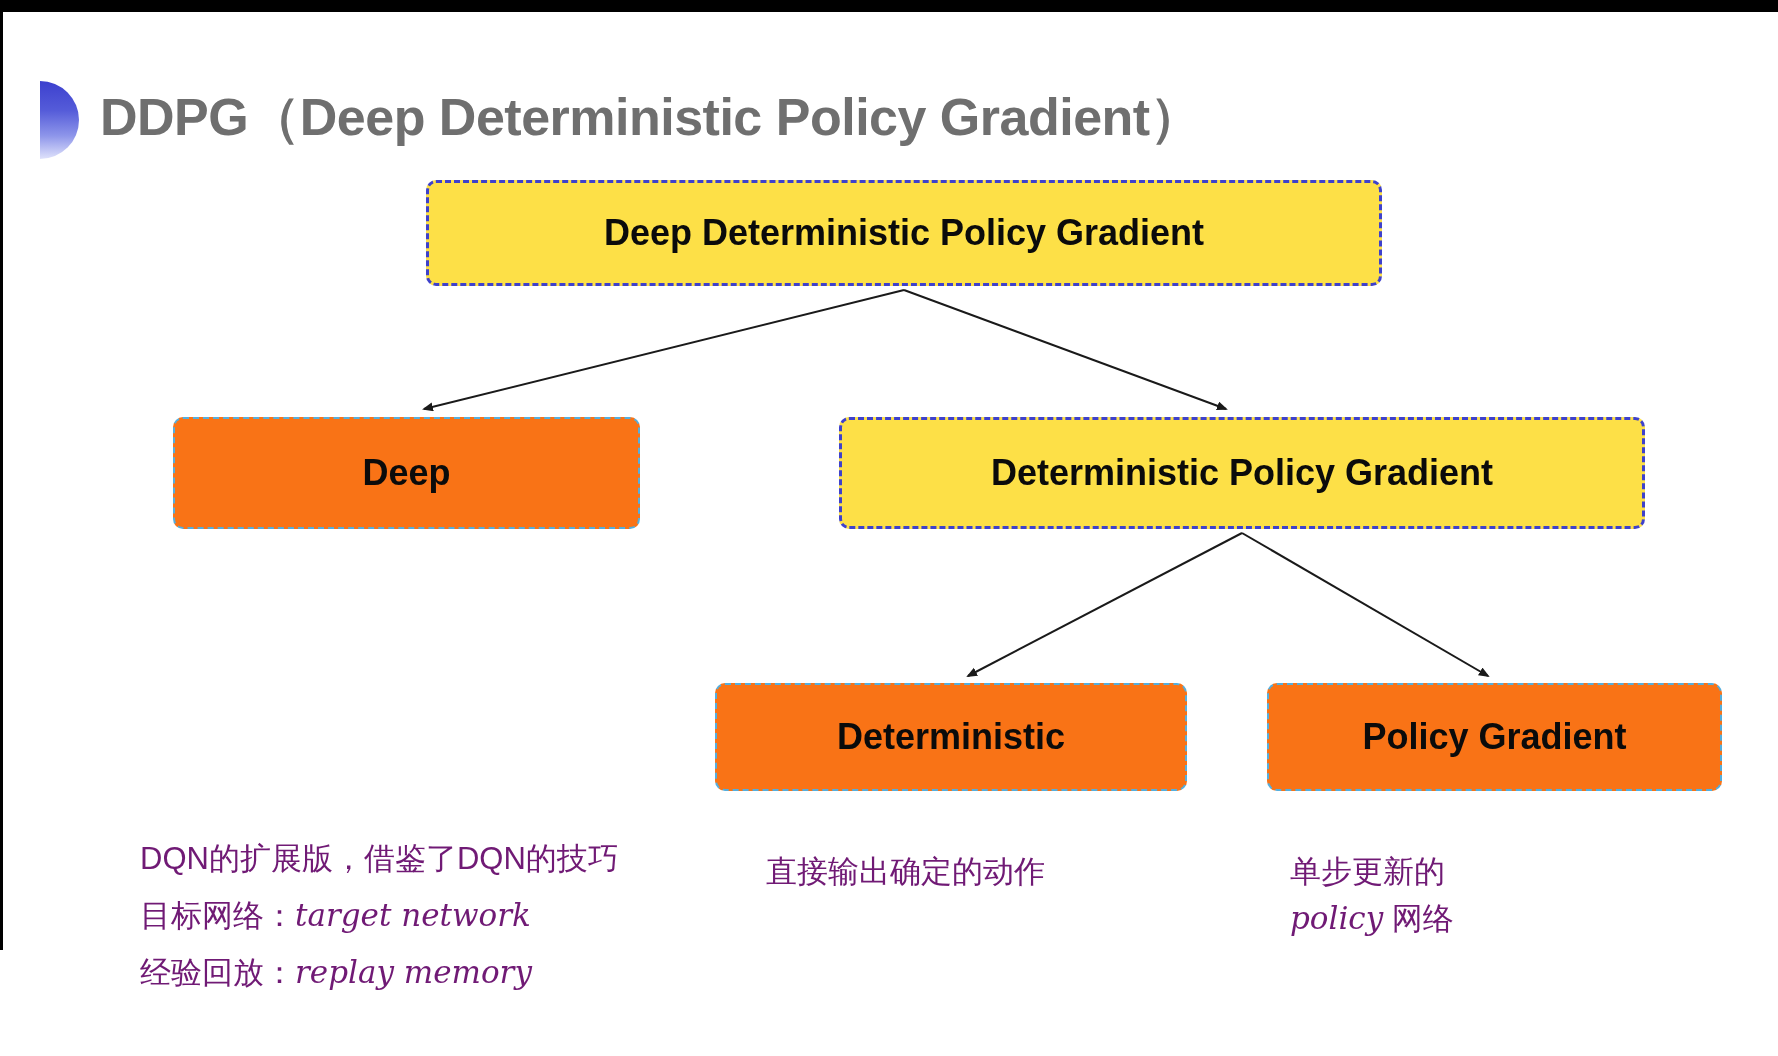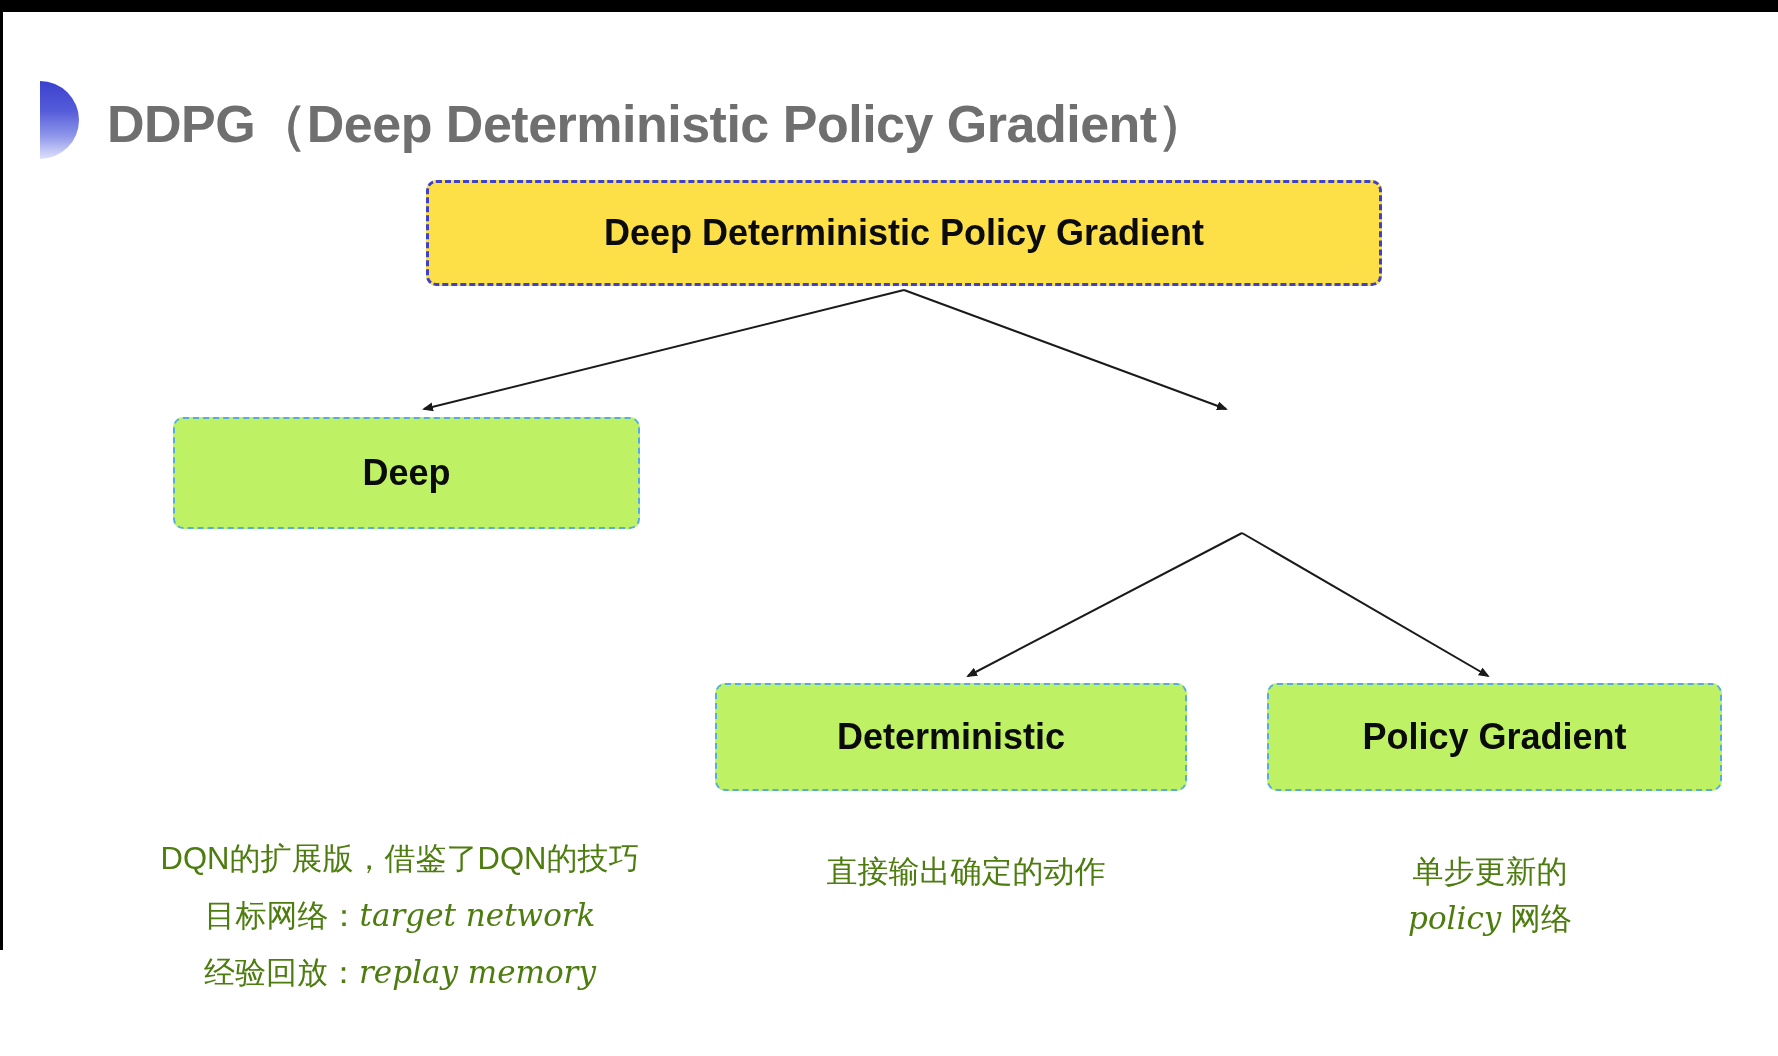--- a/index.html
+++ b/index.html
@@ -9,41 +9,41 @@
   }
   .top-bar  { position:absolute; left:0; top:0; width:1778px; height:12px; background:#000000; }
   .left-edge{ position:absolute; left:0; top:0; width:3px; height:950px; background:#000000; }
 
   .bullet {
     position:absolute; left:40px; top:81px; width:39px; height:78px;
     background:linear-gradient(180deg,#3c40ce 0%,#555cd9 38%,#8d95ea 70%,#dfe2fb 100%);
     border-top-right-radius:39px 39px; border-bottom-right-radius:39px 39px;
   }
   .title {
-    position:absolute; left:100px; top:83px; margin:7px;
+    position:absolute; left:100px; top:83px; margin:0;
     font-size:52px; font-weight:600; color:#6f6f6f; white-space:nowrap; letter-spacing:-0.5px;
   }
 
   .arrows { position:absolute; left:0; top:0; width:1778px; height:1056px; pointer-events:none; }
   .arrows line { stroke:#1a1a1a; stroke-width:2; }
 
   .node {
     position:absolute; box-sizing:border-box; display:flex; align-items:center; justify-content:center;
     border-radius:10px; font-size:36px; font-weight:600; white-space:nowrap; color:#0b0b0b;
   }
   .purple { background:#fde047; border:3px dashed #3e41cc; }
-  .cyan   { background:#bef264; border:2.5px dashed #54aedd; }
+  .cyan   { background:#f97316; border:2.5px dashed #54aedd; }
 
   .n-root { left:426px;  top:180px; width:956px; height:106px; }
   .n-deep { left:173px;  top:417px; width:467px; height:112px; }
   .n-dpg  { left:839px;  top:417px; width:806px; height:112px; }
   .n-det  { left:715px;  top:683px; width:472px; height:108px; }
   .n-pg   { left:1267px; top:683px; width:455px; height:108px; }
 
-  .note { position:absolute; text-align:center; font-size:31px; font-weight:500; color:#4d7c0f; }
+  .note { position:absolute; text-align:left; font-size:31px; font-weight:500; color:#701a75; }
   .note .line { line-height:57px; white-space:nowrap; }
   .note-deep { left:140px; top:830px; width:520px; }
   .note-det  { left:766px; top:849px; width:400px; }
   .note-det .line, .note-pg .line { line-height:46px; }
   .note-pg   { left:1290px; top:849px; width:400px; }
 
   .ser { font-family:"DejaVu Serif", serif; font-style:italic; font-weight:500; }
   .note-deep .ser { margin-left:0; }
   .formula { font-size:33px; }
 </style>
@@ -71,20 +71,23 @@
   </svg>
 
   <div class="node purple n-root">
     <span>Deep Deterministic Policy Gradient</span>
   </div>
 
   <div class="node cyan n-deep">
     <span>Deep</span>
   </div>
 
+  <div class="node purple n-dpg">
+    <span>Deterministic Policy Gradient</span>
+  </div>
 
   <div class="node cyan n-det">
     <span>Deterministic</span>
   </div>
 
   <div class="node cyan n-pg">
     <span>Policy Gradient</span>
   </div>
 
   <div class="note note-deep">

